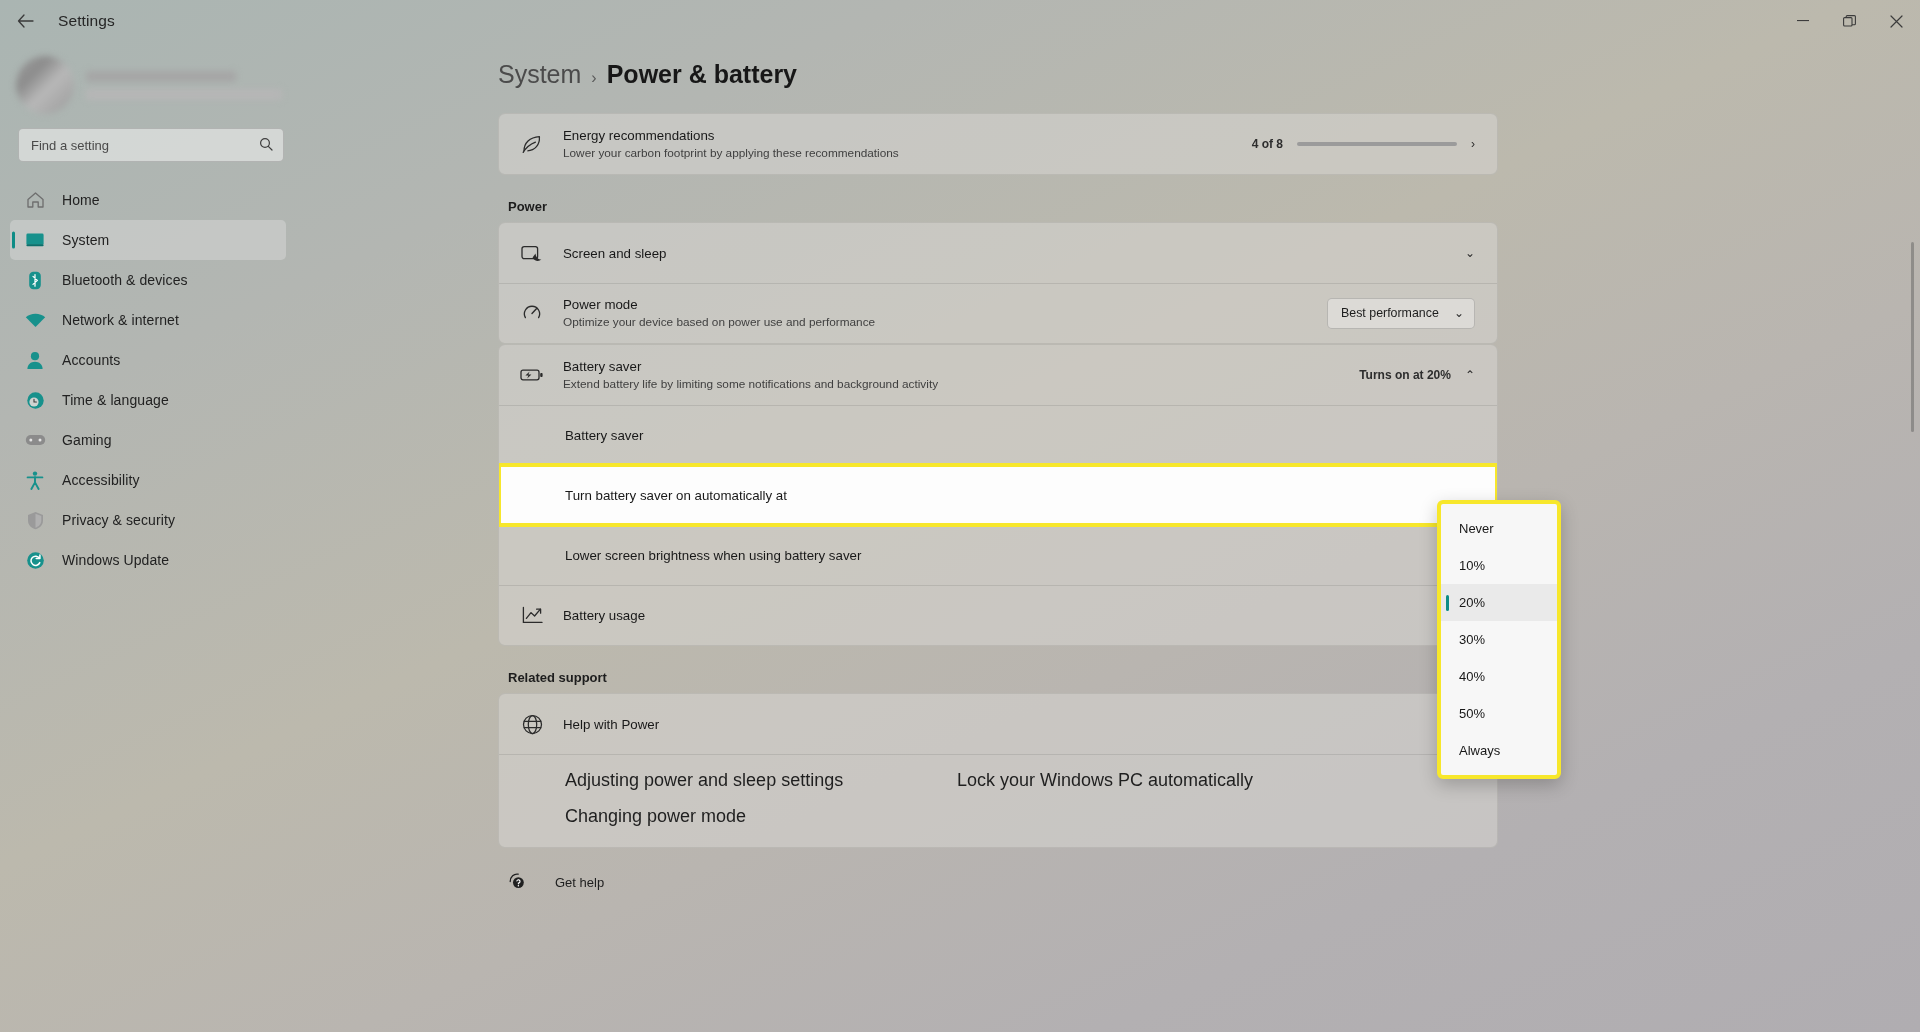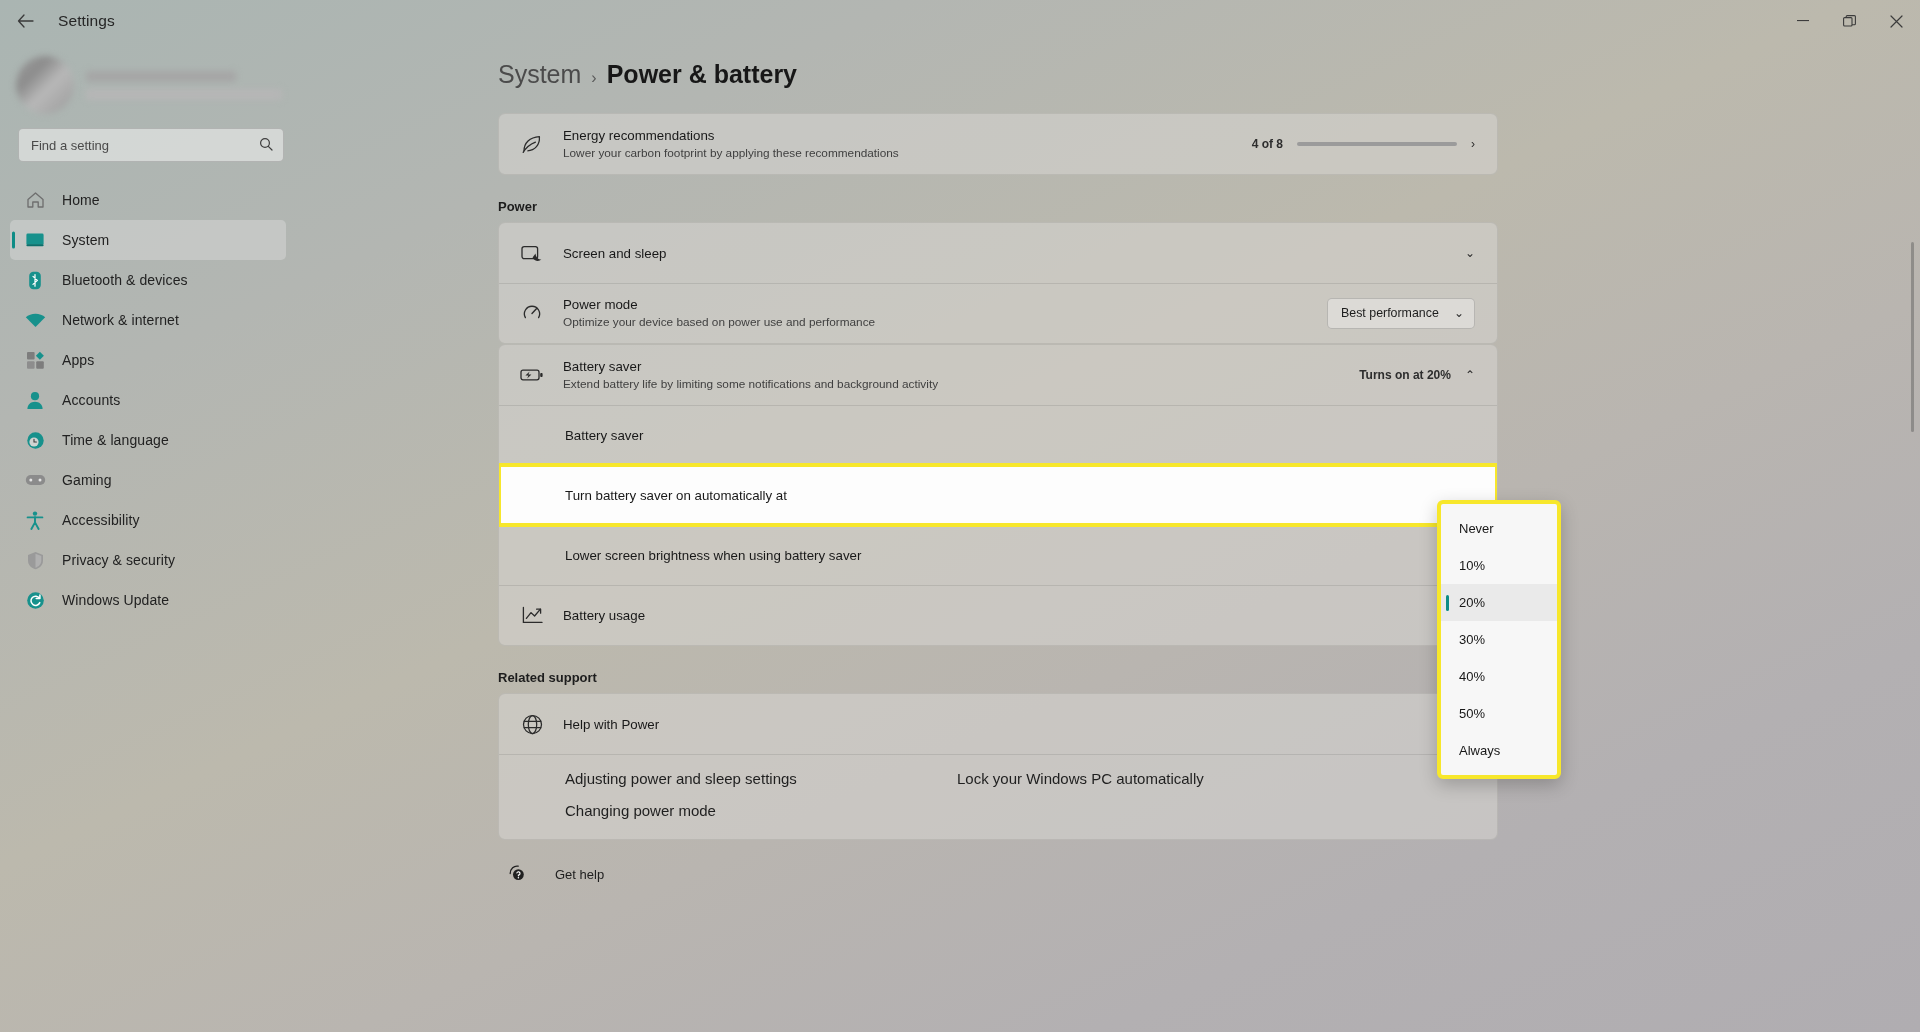--- a/index.html
+++ b/index.html
@@ -176,21 +176,21 @@
     width: 1000px;
     background: rgba(216,214,211,.52);
     border: 1px solid rgba(150,148,145,.30);
     border-radius: 7px;
     overflow: hidden;
   }
   .section-label {
     font-size: 13px;
     font-weight: bold;
     color: #1d1d1d;
-    margin: 24px 0 8px 0;
+    margin: 24px 0 8px 10px;
   }
   .row {
     display: flex;
     align-items: center;
     min-height: 60px;
     padding: 0 22px 0 20px;
     position: relative;
   }
   .row + .row::before {
     content: "";
@@ -271,21 +271,21 @@
     left: 0; right: 0; top: 0;
     height: 1px;
     background: rgba(140,138,135,.30);
   }
   .links-col {
     display: flex;
     flex-direction: column;
     gap: 15px;
   }
   .links-col.first { width: 392px; }
-  .link-item { font-size: 15px; color: #1f1f1f; }
+  .link-item { font-size: 18px; color: #1f1f1f; }
 
   .gethelp {
     display: flex;
     align-items: center;
     gap: 28px;
     margin: 24px 0 0 10px;
     font-size: 13px;
     color: #202020;
   }
 
@@ -419,31 +419,20 @@
       <div class="nav-item">
         <span class="nav-ic">
           <svg width="21" height="15" viewBox="0 0 21 15" fill="none">
             <path d="M0.8 4.3 C5.6 -0.5 15.4 -0.5 20.2 4.3 L10.5 14 Z" fill="#17918c"></path>
           </svg>
         </span>
         <span class="nav-label">Network &amp; internet</span>
       </div>
 
 
-      <div class="nav-item">
-        <span class="nav-ic">
-          <svg width="19" height="19" viewBox="0 0 19 19" fill="none">
-            <rect x="1" y="1" width="7.6" height="7.6" rx="1" fill="#7d7d7d"></rect>
-            <rect x="1" y="10.2" width="7.6" height="7.6" rx="1" fill="#8d8d8d"></rect>
-            <rect x="10.2" y="10.2" width="7.6" height="7.6" rx="1" fill="#7d7d7d"></rect>
-            <path d="M13.9 0.8 L17.9 4.8 L13.9 8.8 L9.9 4.8 Z" fill="#17918c"></path>
-          </svg>
-        </span>
-        <span class="nav-label">Apps</span>
-      </div>
 
       <div class="nav-item">
         <span class="nav-ic">
           <svg width="18" height="19" viewBox="0 0 18 19" fill="none">
             <circle cx="9" cy="5.2" r="4.1" fill="#17918c"></circle>
             <path d="M1.4 18 C1.4 13.6 4.8 10.8 9 10.8 C13.2 10.8 16.6 13.6 16.6 18 Z" fill="#17918c"></path>
           </svg>
         </span>
         <span class="nav-label">Accounts</span>
       </div>

